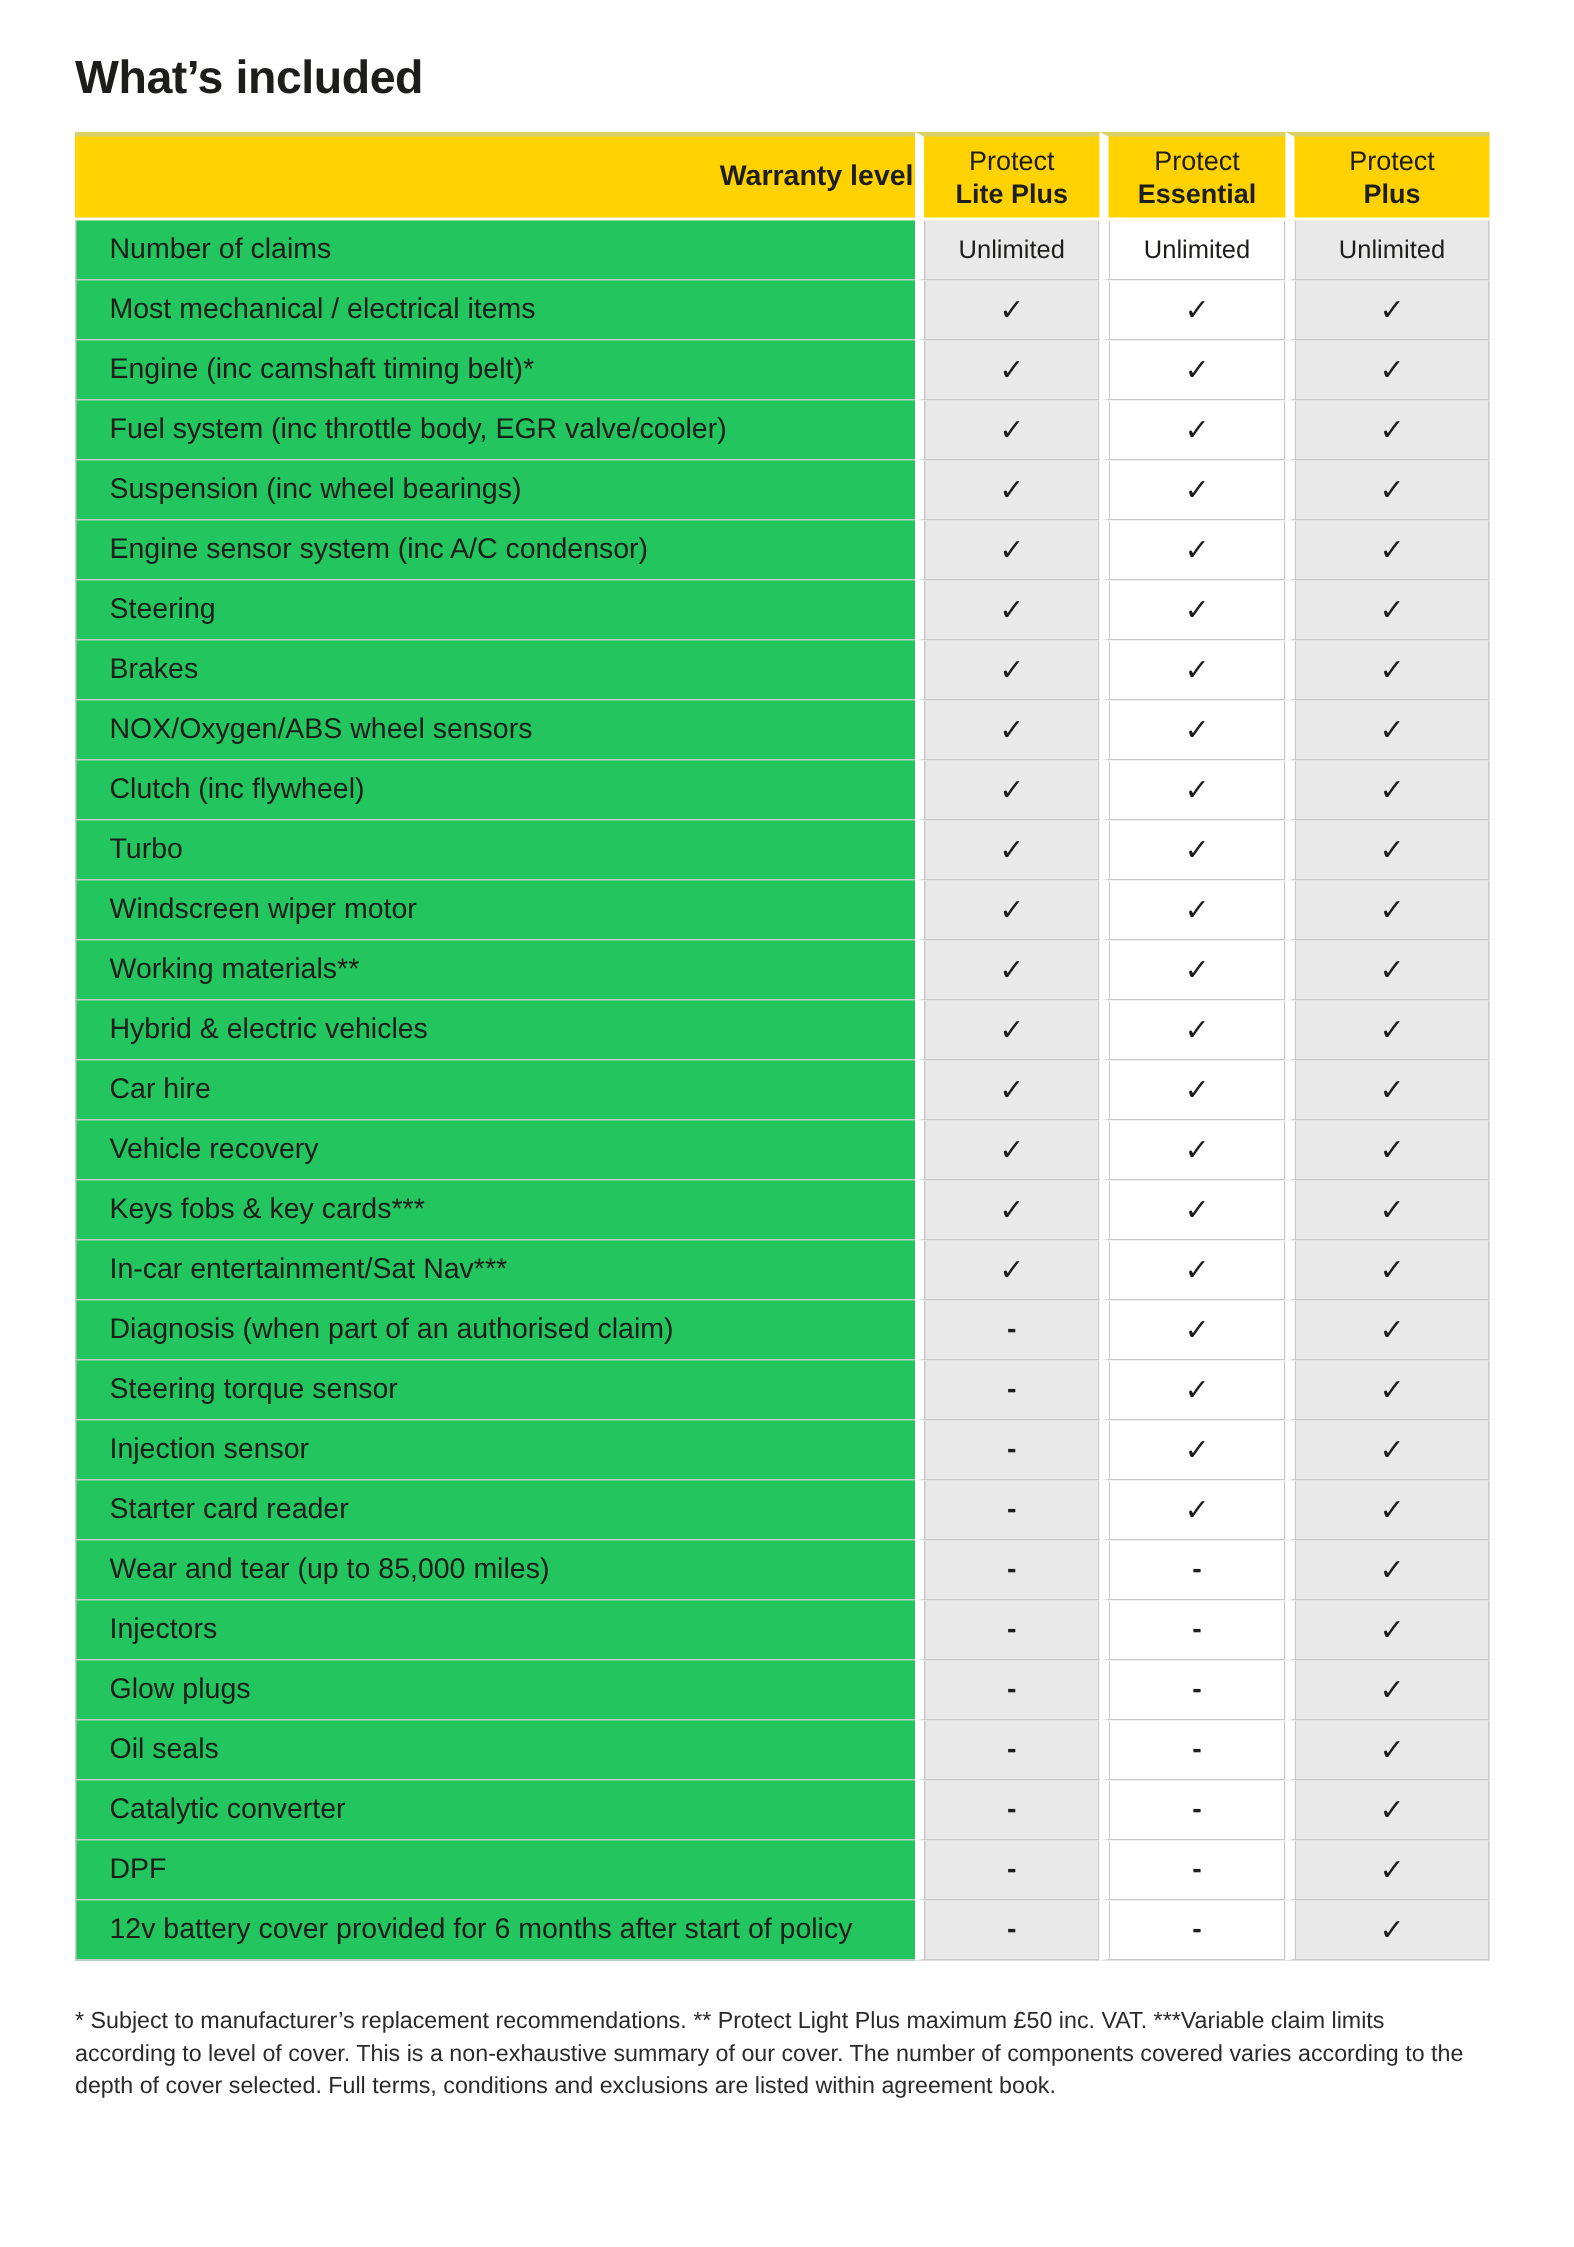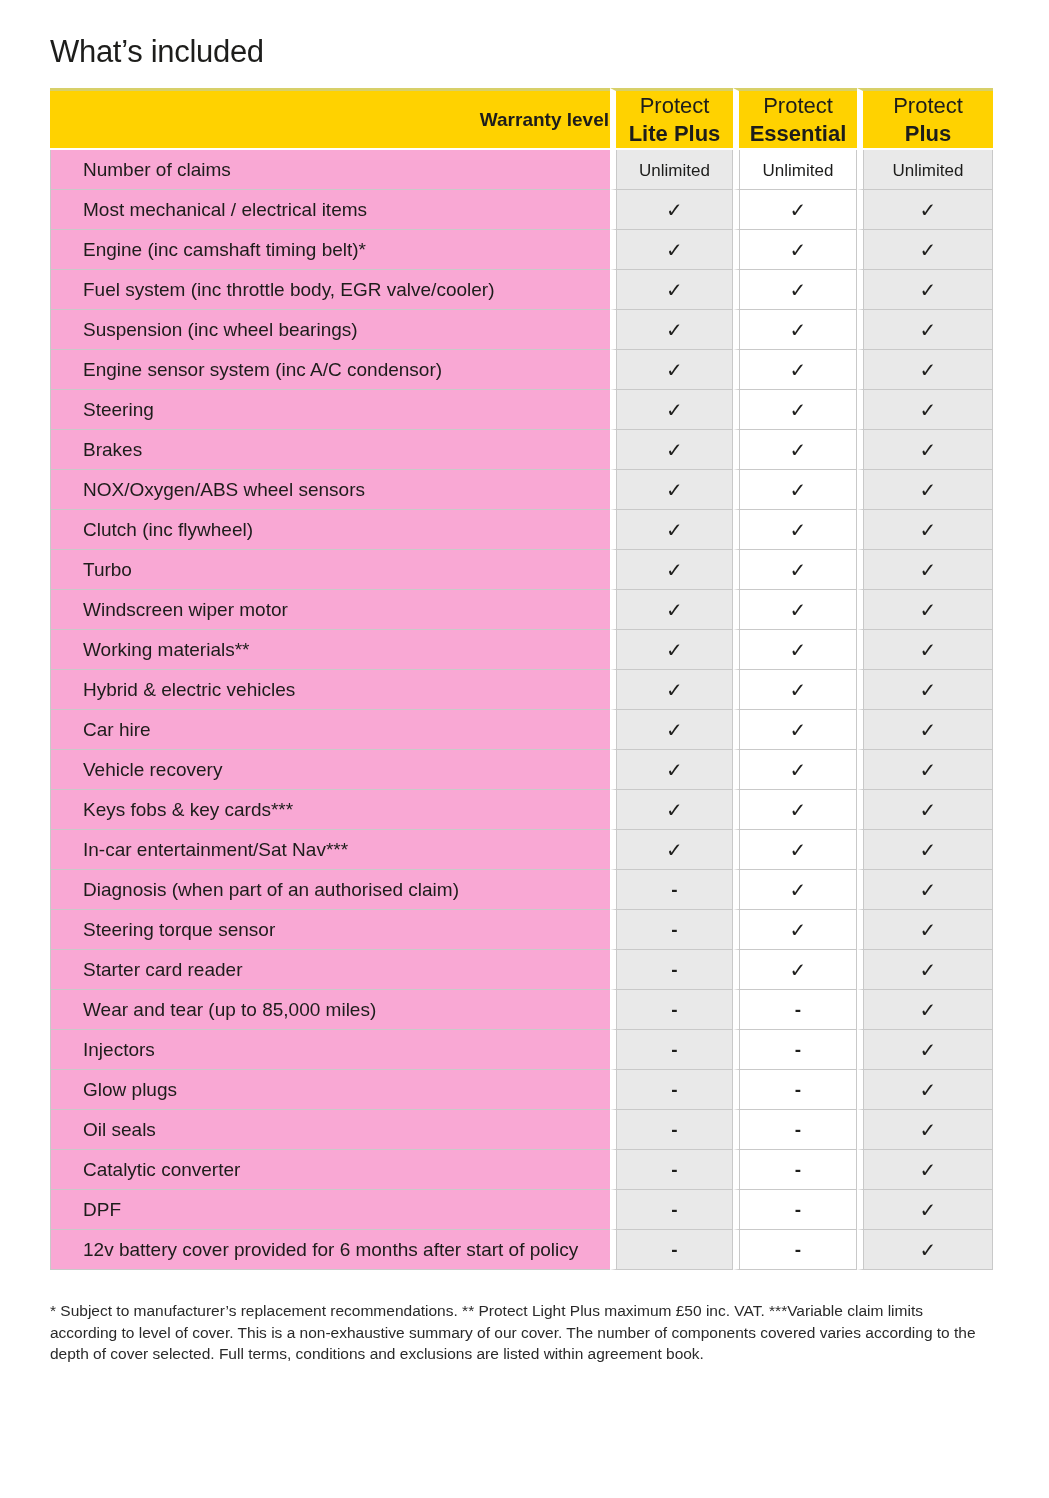--- a/index.html
+++ b/index.html
@@ -19,21 +19,21 @@
   .page {
     width: 1049px;
     min-height: 1498px;
     background: #fff;
   }
   .inner { padding: 34px 50px 40px 50px; }
 
   h1.title {
     margin: 0 0 18px 0;
     font-size: 31px;
-    font-weight: 400;
+    font-weight: 700;
     letter-spacing: -0.3px;
   }
   p.subtitle {
     margin: 0 0 28px 0;
     font-size: 19px;
   }
 
   table.cmp {
     width: 943px;
     table-layout: fixed;
@@ -48,35 +48,35 @@
     border-top: 3px solid var(--yellow-edge);
     border-bottom: 2px solid #fff;
     font-size: 19px;
     font-weight: 400;
   }
   th.corner {
     text-align: right;
     padding-left: 16px;
     font-weight: 700;
   }
-  th.colhead { text-align: center; line-height: 1.25; font-size: 22px; margin-top: 12px; }
+  th.colhead { text-align: center; line-height: 1.25; font-size: 18px; margin-top: 12px; }
   th.colhead .l2 { font-weight: 700; }
 
   
   td {
     height: 37px;
     vertical-align: middle;
     border-bottom: 1px solid var(--line-gray);
     font-size: 19px;
   }
   td.label {
     text-align: left;
-    padding-left: 32px;
+    padding-left: 22px;
     border-left: 1px solid var(--line-gray);
-    background: #f9a8d4;
+    background: #22c55e;
   }
   td.val, th.colhead {
     border-left: 6px solid #fff;
   }
   td.val {
     text-align: center;
     box-shadow: inset 1px 0 0 var(--line-gray), inset -1px 0 0 var(--line-gray);
   }
   td.c1, td.c3 { background: var(--cell-gray); }
   td.c2 { background: #fff; }
@@ -260,20 +260,26 @@
     <td class="val c3"><span class="check">✓</span></td>
   </tr>
 
   <tr>
     <td class="label">Steering torque sensor</td>
     <td class="val c1"><span class="dash">-</span></td>
     <td class="val c2"><span class="check">✓</span></td>
     <td class="val c3"><span class="check">✓</span></td>
   </tr>
 
+  <tr>
+    <td class="label">Injection sensor</td>
+    <td class="val c1"><span class="dash">-</span></td>
+    <td class="val c2"><span class="check">✓</span></td>
+    <td class="val c3"><span class="check">✓</span></td>
+  </tr>
 
   <tr>
     <td class="label">Starter card reader</td>
     <td class="val c1"><span class="dash">-</span></td>
     <td class="val c2"><span class="check">✓</span></td>
     <td class="val c3"><span class="check">✓</span></td>
   </tr>
 
   <tr>
     <td class="label">Wear and tear (up to 85,000 miles)</td>

